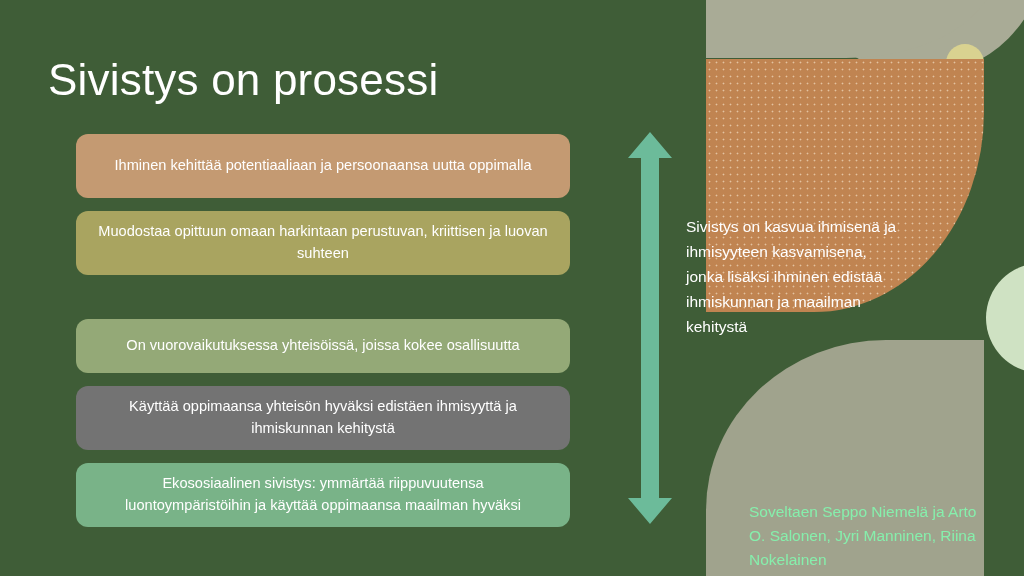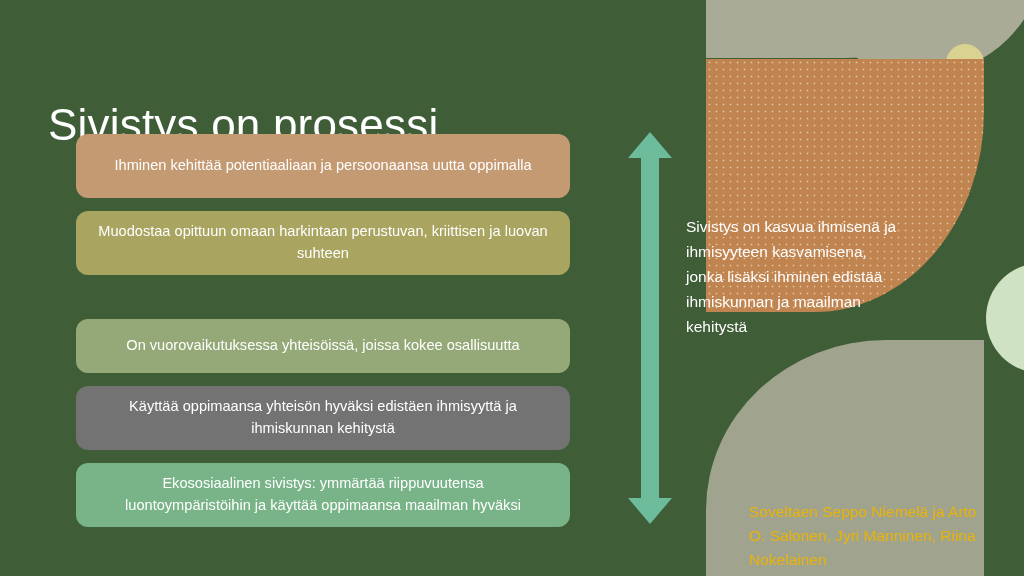--- a/index.html
+++ b/index.html
@@ -92,21 +92,20 @@
 
   
   .title {
     position: absolute;
     left: 48px;
     top: 55px;
     font-size: 44px;
     font-weight: 400;
     letter-spacing: 0.2px;
     color: #ffffff;
-    margin-top: 45px;
   }
 
   
   .box-stack {
     position: absolute;
     left: 76px;
     top: 134px;
     width: 494px;
   }
   .pill {
@@ -146,21 +145,21 @@
     line-height: 1.62;
     color: #ffffff;
   }
   .credit {
     position: absolute;
     left: 749px;
     top: 500px;
     width: 245px;
     font-size: 15.5px;
     line-height: 1.55;
-    color: #eab308;
+    color: #86efac;
   }
 </style>
 </head>
 <body>
 
 <div id="slide" style="--bg: #3f5d37; background: rgb(63, 93, 55);">
 
   <div class="deco-layer">
     <div class="shape shape-pale-disc" style="background: rgb(169, 171, 150);"></div>
     <div class="shape shape-top-sage" style="background: rgb(169, 171, 150);"></div>

